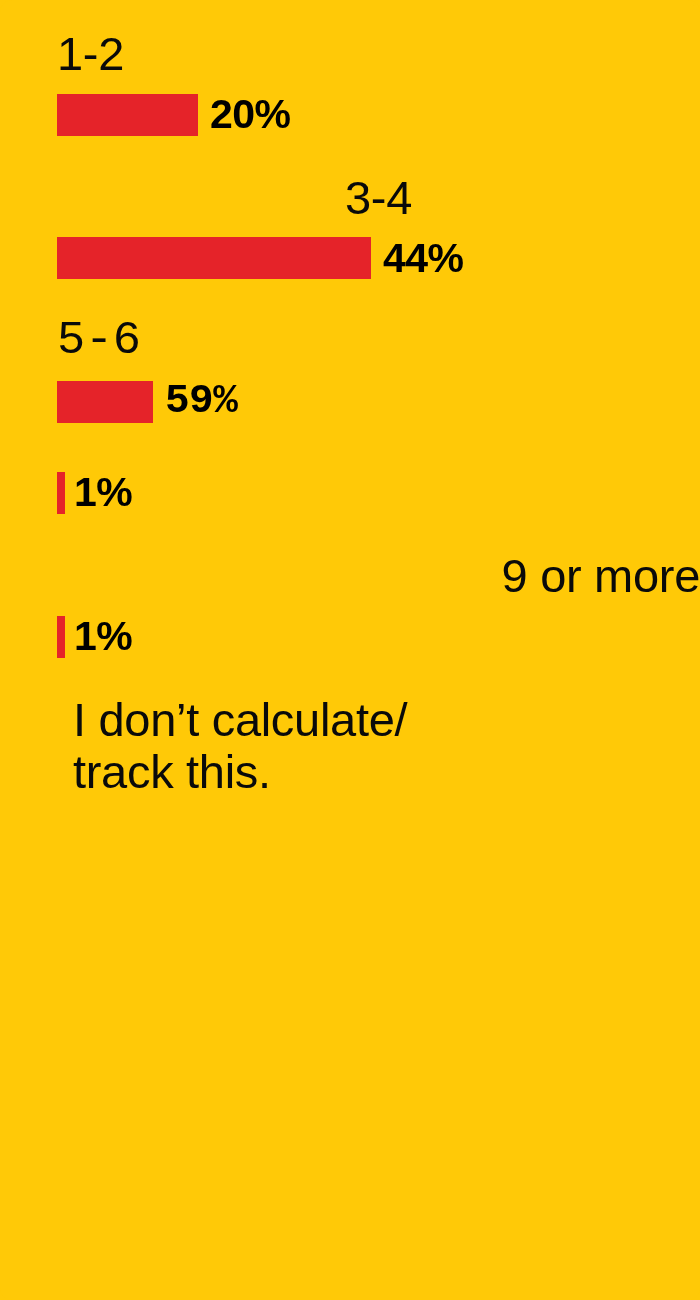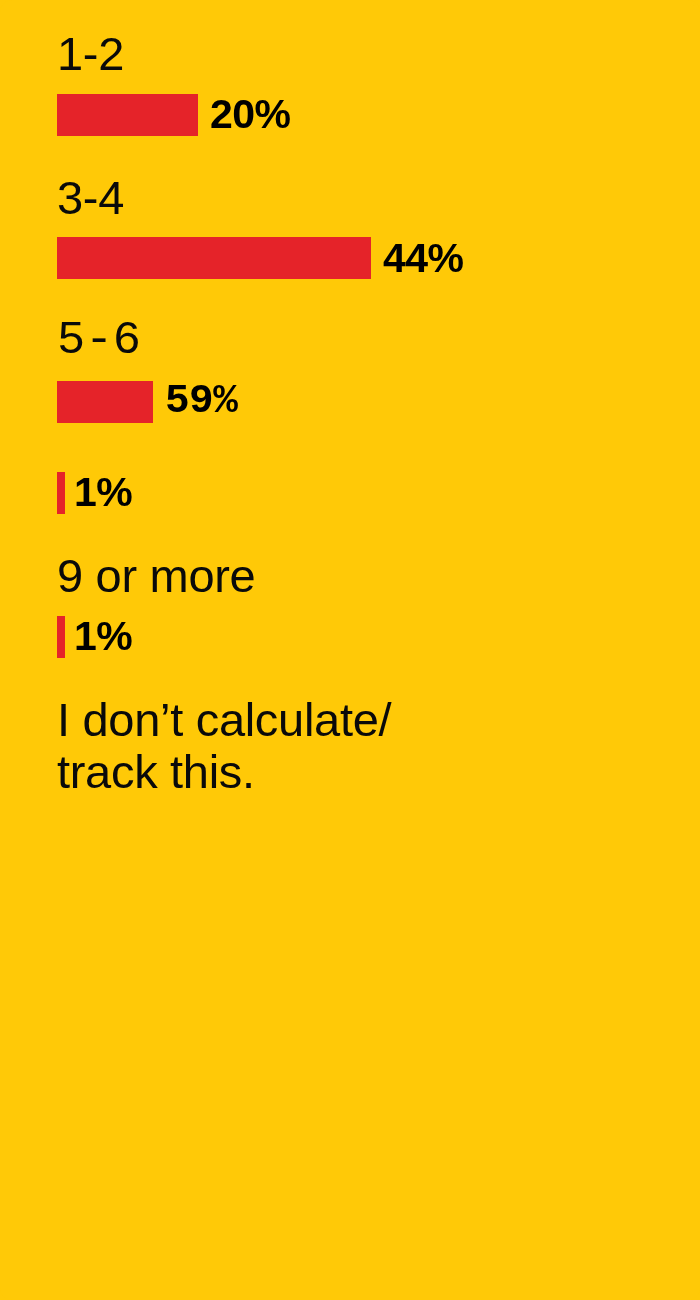--- a/index.html
+++ b/index.html
@@ -66,21 +66,21 @@
 <div id="chart">
 
   <div class="group" style="padding-top:28px;">
     <div class="cat-label">1-2</div>
     <div class="bar-row">
       <div class="bar" style="width:141px;"></div>
       <div class="bar-value">20%</div>
     </div>
   </div>
 
-  <div class="group" style="padding-top:36px;">
+  <div class="group" style="padding-top:36px;text-align:center;">
     <div class="cat-label">3-4</div>
     <div class="bar-row">
       <div class="bar" style="width:314px;"></div>
       <div class="bar-value">44%</div>
     </div>
   </div>
 
   <div class="group" style="padding-top:36px;font-family:Liberation Mono, monospace;">
     <div class="cat-label">5-6</div>
     <div class="bar-row">
@@ -89,26 +89,26 @@
     </div>
   </div>
 
   <div class="group" style="padding-top:36px;">
     <div class="bar-row">
       <div class="bar" style="width:8px;"></div>
       <div class="bar-value tight">1%</div>
     </div>
   </div>
 
-  <div class="group" style="padding-top:36px;">
+  <div class="group" style="padding-top:36px;text-align:right;">
     <div class="cat-label">9 or more</div>
     <div class="bar-row">
       <div class="bar" style="width:8px;"></div>
       <div class="bar-value tight">1%</div>
     </div>
   </div>
 
-  <div class="group" style="padding-top:36px;">
+  <div class="group" style="padding-top:36px;margin-left:16px;">
     <div class="cat-label">I don’t calculate/
 track this.</div>
   </div>
 
 </div>
 
 </body></html>

